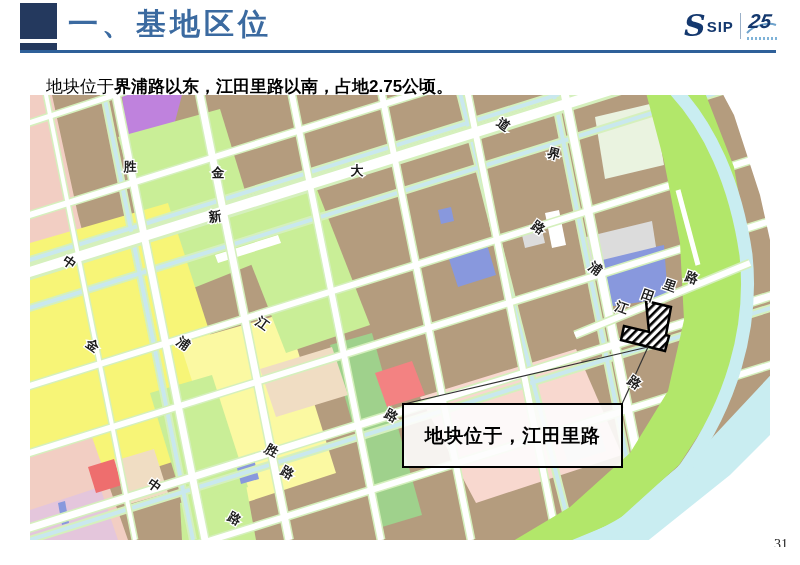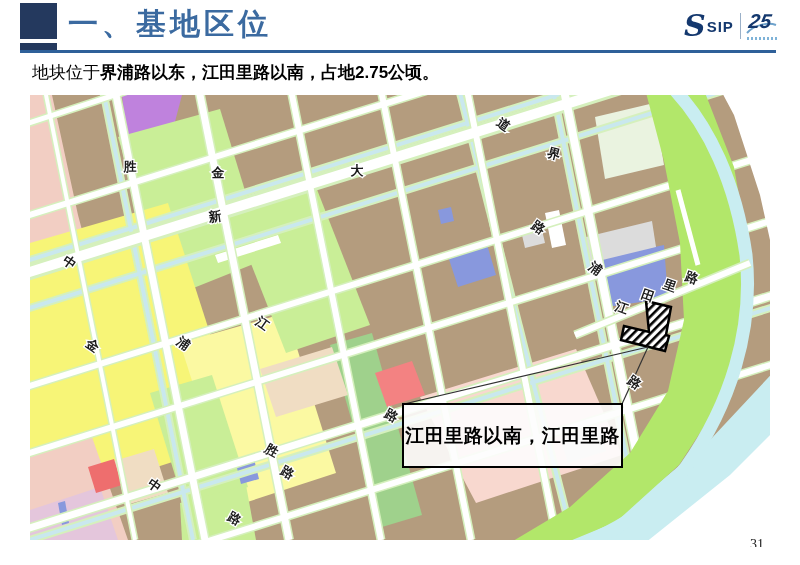--- a/index.html
+++ b/index.html
@@ -15,32 +15,32 @@
   .logo .s-icon{font-family:"DejaVu Serif","Liberation Serif",serif;font-style:italic;font-weight:bold;
                 font-size:30px;color:var(--c-logo_navy);line-height:30px;margin-right:1px;}
   .logo .sip-text{font-size:15px;font-weight:bold;color:var(--c-logo_navy);letter-spacing:1px;}
   .logo .logo-divider{width:1px;height:26px;background:#9ab0c8;margin:0 5px 0 6px;}
   .logo .anniv{position:relative;width:34px;height:34px;}
   .logo .anniv .n25{position:absolute;left:3px;top:1px;font-size:20px;font-weight:bold;font-style:italic;
                     color:var(--c-logo_navy);transform:skewX(-8deg);}
   .logo .anniv svg{position:absolute;left:0;top:12px;}
   .logo .anniv .micro{position:absolute;left:1px;top:28px;width:30px;height:3px;
         background:repeating-linear-gradient(90deg,var(--c-logo_light) 0 2px,transparent 2px 4px);}
-  .subtitle{position:absolute;left:30px;top:59px;margin:2px;font-size:17px;color:#000;}
+  .subtitle{position:absolute;left:30px;top:59px;margin:16px;font-size:17px;color:#000;}
   .subtitle b{font-weight:bold;}
   
   .map{position:absolute;left:30px;top:95px;width:740px;height:445px;overflow:hidden;background:#fff;}
   .map svg{position:absolute;left:0;top:0;}
   #labels-layer text{font-family:"DejaVu Sans","Liberation Sans",sans-serif;font-size:13px;fill:#1a1a1a;
       font-weight:600;stroke:#fff;stroke-width:2.5px;paint-order:stroke;text-anchor:middle;}
   .callout{position:absolute;left:372px;top:308px;width:221px;height:65px;box-sizing:border-box;
       border:2px solid var(--c-callout_border);background:rgba(253,253,253,0.9);
       display:flex;flex-direction:column;justify-content:center;align-items:center;
       font-size:19px;font-weight:bold;color:#000;line-height:1.45;letter-spacing:0.5px;}
-  .page-number{position:absolute;left:750px;top:537px;font-family:"Liberation Serif","DejaVu Serif",serif;
+  .page-number{position:absolute;left:774px;top:537px;font-family:"Liberation Serif","DejaVu Serif",serif;
       font-size:14px;color:#222;}
 </style>
 </head>
 <body>
 
 <div class="slide">
 
   <div class="title-square"></div>
   <div class="title-bar"></div>
   <h1 class="page-title">一、基地区位</h1>
@@ -196,18 +196,18 @@
           <text x="233" y="233" transform="rotate(35 233 228)">江</text>
           <text x="242" y="360" transform="rotate(30 242 355)">胜</text>
           <text x="258" y="382" transform="rotate(30 258 377)">路</text>
           <text x="125" y="395" transform="rotate(35 125 390)">中</text>
           <text x="205" y="428" transform="rotate(30 205 423)">路</text>
           <text x="362" y="325" transform="rotate(30 362 320)">路</text>
         </g>
     </svg>
 
     <div class="callout">
-      <div>江田里路以南，江田里路</div>
+      <div>地块位于，江田里路</div>
     </div>
   </div>
 
   <div class="page-number">31</div>
 </div>
 
 </body></html>

